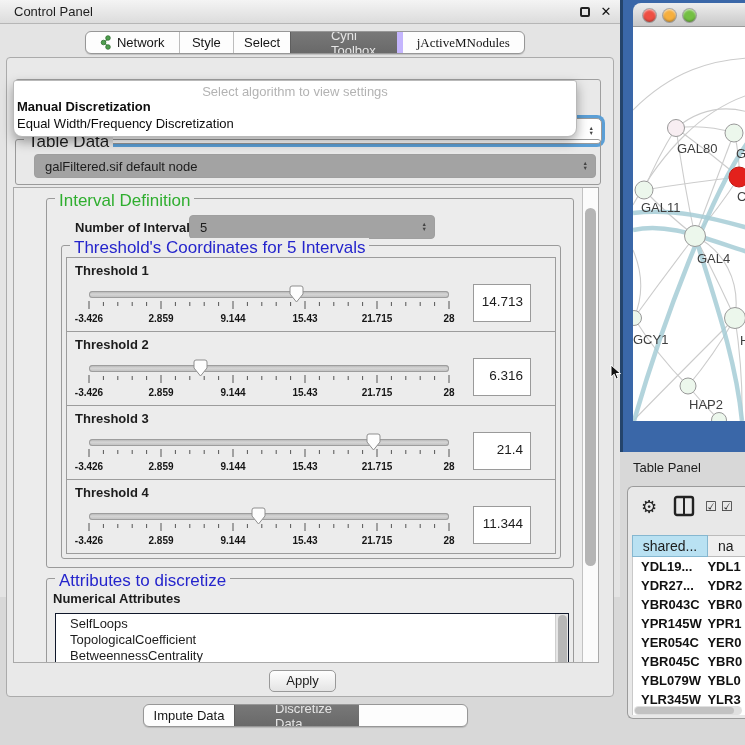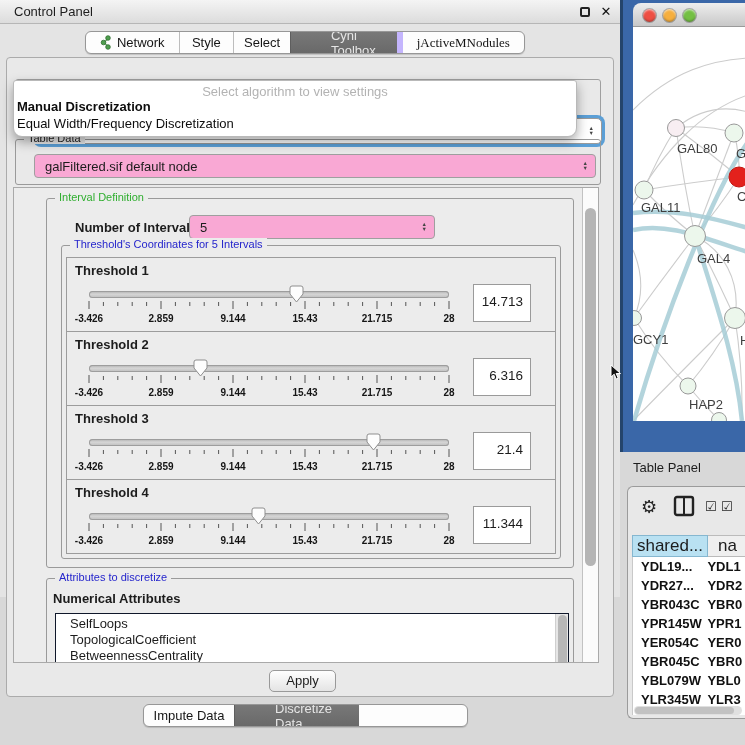--- a/index.html
+++ b/index.html
@@ -41,27 +41,27 @@
   
   #algo-popup { position:absolute; left:6px; top:22px; width:564px; height:57px; background:#ffffff;
                 border:1px solid #b9b9b9; border-radius:3px 3px 9px 9px; z-index:60;
                 box-shadow:0 5px 12px rgba(0,0,0,.35); }
   #algo-hint { position:absolute; left:0; top:3px; width:100%; text-align:center; color:#b3b3b3; }
   .algo-opt { position:absolute; left:3px; white-space:nowrap; color:#0d0d0d; }
   #algo-opt0 { top:18px; font-weight:bold; }
   #algo-opt1 { top:35px; }
 
   .fieldset { position:absolute; border:1px solid #9a9a9a; border-radius:3px; }
-  .legend { position:absolute; top:-8px; left:8px; background:#e9e9e9; padding:0 4px; font-size:11px; }
+  .legend { position:absolute; top:-8px; left:8px; background:#e9e9e9; padding:0 4px; font-size:17px; }
   .legend.blue { color:#2525cc; }
   .legend.green { color:#2fae2f; }
   .legend.plain { color:#1d1d1d; }
 
   #table-data-group { left:8px; top:81px; width:586px; height:46px; }
-  .combo { background:#f9a8d4; border:1px solid #9f9f9f; border-radius:4px; position:absolute;
+  .combo { background:#a3a3a3; border:1px solid #9f9f9f; border-radius:4px; position:absolute;
            display:flex; align-items:center; }
   .combo .val { padding-left:10px; white-space:nowrap; overflow:hidden; }
   .stepper { position:absolute; right:7px; top:50%; transform:translateY(-50%); display:flex;
              flex-direction:column; align-items:center; line-height:5px; font-size:5.5px; color:#444; }
   #table-data-combo { left:18px; top:14px; width:562px; height:24px; }
 
   #scroll-area { position:absolute; left:6px; top:129px; width:586px; height:476px;
                  border:1px solid #a9a9a9; background:#ececec; overflow:hidden; }
   #vscroll { position:absolute; right:0; top:0; width:16px; height:100%; background:#fbfbfb;
              border-left:1px solid #c2c2c2; }
@@ -111,21 +111,21 @@
 
   #table-panel-title { position:absolute; left:13px; top:460px; font-size:13px; color:#1d1d1d; }
   #table-card { position:absolute; left:7px; top:486px; width:118px; height:233px; background:#e8e8e8;
                 border:1px solid #9b9b9b; border-right:none; border-radius:6px 0 0 6px; }
   .tb-ico { position:absolute; color:#262626; }
   #gear-ico { left:13px; top:9px; font-size:18px; }
   #cols-ico { left:45px; top:8px; }
   #chk1 { left:77px; top:12px; font-size:13px; }
   #chk2 { left:93px; top:12px; font-size:13px; }
   #t-header { position:absolute; left:4px; top:48px; height:22px; display:flex; }
-  .t-hcell { height:22px; font-size:17px; display:flex; align-items:center; }
+  .t-hcell { height:22px; font-size:14px; display:flex; align-items:center; }
   #t-h0 { width:76px; background:#b9e1f2; border:1px solid #85b7d0; justify-content:center; }
   #t-h1 { width:60px; background:#efefef; border:1px solid #bbb; border-left:none; padding-left:10px; }
   #t-rows { position:absolute; left:4px; top:70px; width:114px; height:158px; background:#fff;
             overflow:hidden; border-left:1px solid #c9c9c9; }
   .t-row { display:flex; height:19px; }
   .t-cell { font-size:13px; font-weight:bold; color:#111; line-height:19px; white-space:nowrap; overflow:hidden; }
   .t-c0 { width:76px; padding-left:8px; }
   .t-c1 { width:46px; padding-left:4px; }
   #hscroll { position:absolute; left:6px; top:219px; width:108px; height:9px; background:#e0e0e0;
              border-radius:5px; }

